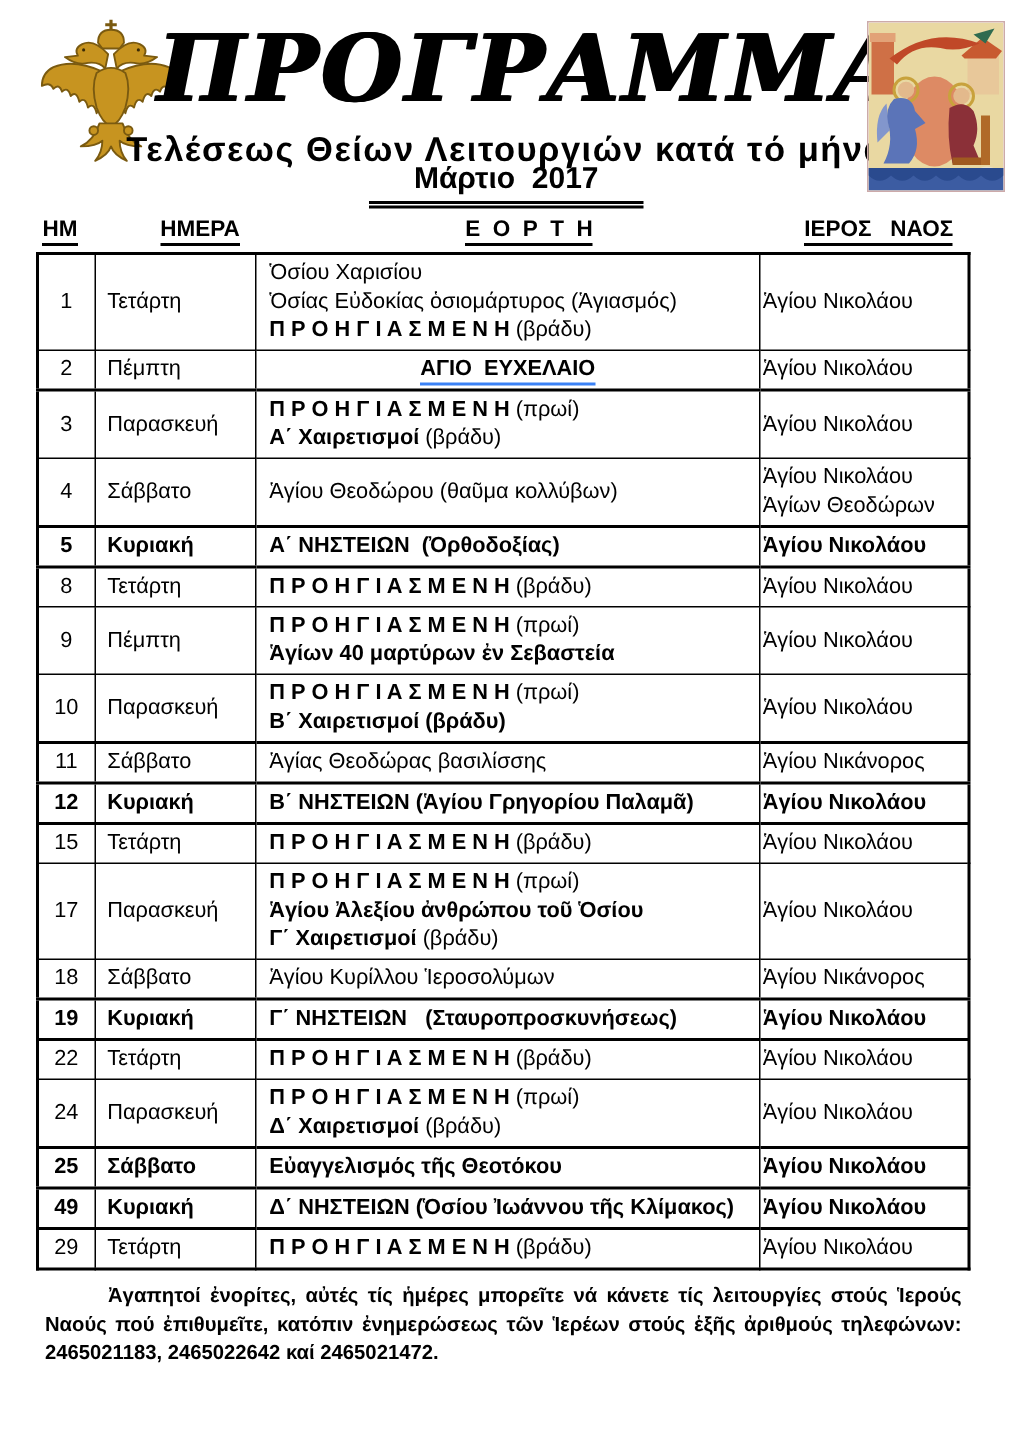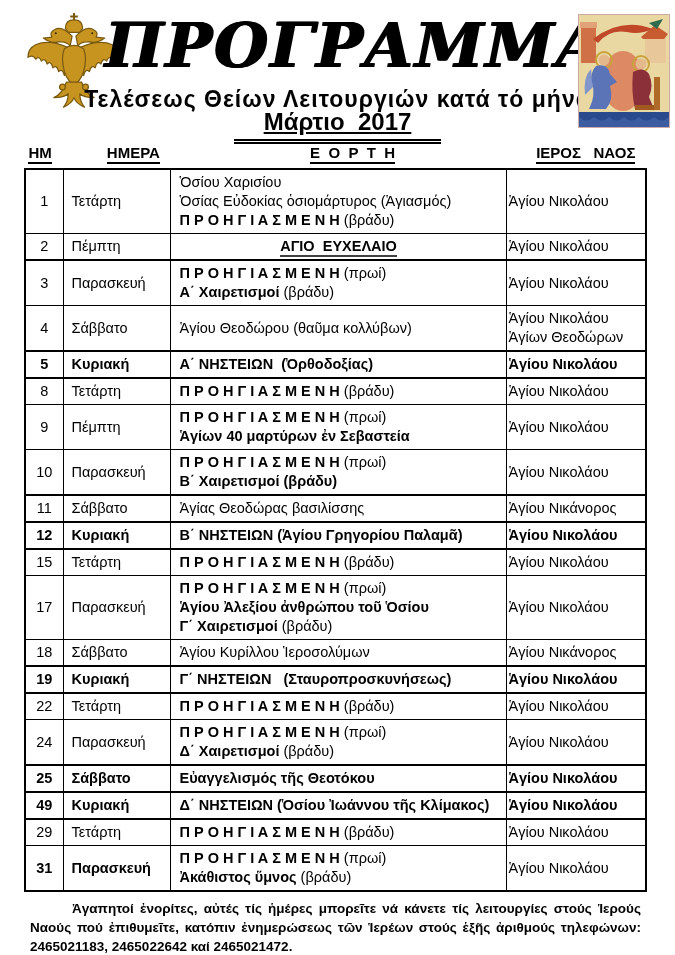--- a/index.html
+++ b/index.html
@@ -19,22 +19,22 @@
     font-family:"DejaVu Serif",serif;font-weight:bold;font-style:italic;
     font-size:62px;line-height:72px;letter-spacing:2px;white-space:pre;
     text-shadow:1px 0 0 #000, -1px 0 0 #000;
   }
   .subtitle{
     position:absolute;left:0;right:0;top:86px;text-align:center;
     font-size:23px;font-weight:bold;letter-spacing:1px;white-space:pre;
   }
   .month-wrap{position:absolute;left:0;right:0;top:108px;text-align:center;}
   .month{
-    display:inline-block;font-size:24px;font-weight:bold;white-space:pre;
-    padding:0 30px 3px 30px;border-bottom:5px double #000;text-decoration:underline;
+    display:inline-block;font-size:20px;font-weight:bold;white-space:pre;
+    padding:0 30px 3px 30px;border-bottom:5px double #000;
   }
 
   
   .col-headers{
     display:flex;margin-left:24px;width:621px;height:24px;
     font-size:15px;font-weight:bold;align-items:flex-start;gap:32px;
   }
   .col-headers .ch{text-align:center;}
   .ch-im{width:38px;}
   .ch-imera{width:107px;}
@@ -55,21 +55,21 @@
   }
   td.day-cell{text-align:center;padding:3px 2px;}
   td.feast-cell{padding-left:9px;}
   td.church-cell{padding-left:2px;}
   td.center{text-align:center;}
   .b{font-weight:bold;}
   tr.emph td{border-top-width:2.5px;border-bottom-width:2.5px;}
   tr.sep td{border-bottom-width:2.5px;}
   .seg-n{white-space:pre;margin-top:28px;}
   .seg-b{white-space:pre;font-weight:bold;}
-  .seg-bu{white-space:pre;font-weight:bold;border-bottom:2px solid #404040;padding-bottom:1px;}
+  .seg-bu{white-space:pre;font-weight:bold;border-bottom:2px solid #3b82f6;padding-bottom:1px;}
   .feast-line{min-height:19px;}
 
   
   .note{
     margin:7px 34px 0 30px;font-size:13.5px;line-height:19px;
     text-align:justify;text-indent:42px;font-weight:bold;
   }
 </style>
 </head>
 <body>
@@ -336,29 +336,18 @@
         <tr>
           <td class="day-cell">29</td>
           <td class="weekday-cell">Τετάρτη</td>
           <td class="feast-cell">
             <div class="feast-line"><span class="seg-b">Π Ρ Ο Η Γ Ι Α Σ Μ Ε Ν Η </span><span class="seg-n">(βράδυ)</span></div>
           </td>
           <td class="church-cell">
             <div>Ἁγίου Νικολάου</div>
           </td>
         </tr>
-        <tr>
-          <td class="day-cell b">31</td>
-          <td class="weekday-cell b">Παρασκευή</td>
-          <td class="feast-cell">
-            <div class="feast-line"><span class="seg-b">Π Ρ Ο Η Γ Ι Α Σ Μ Ε Ν Η </span><span class="seg-n">(πρωί)</span></div>
-            <div class="feast-line"><span class="seg-b">Ἀκάθιστος ὕμνος </span><span class="seg-n">(βράδυ)</span></div>
-          </td>
-          <td class="church-cell">
-            <div>Ἁγίου Νικολάου</div>
-          </td>
-        </tr>
       </tbody>
   </table>
 
   <p class="note"><span>Ἀγαπητοί ἐνορίτες, αὐτές τίς ἡμέρες μπορεῖτε νά κάνετε τίς λειτουργίες στούς Ἱερούς Ναούς πού ἐπιθυμεῖτε, κατόπιν ἐνημερώσεως τῶν Ἱερέων στούς ἑξῆς ἀριθμούς τηλεφώνων: </span><b>2465021183,  2465022642  καί  2465021472.</b></p>
 
 </div>
 
 </body></html>

